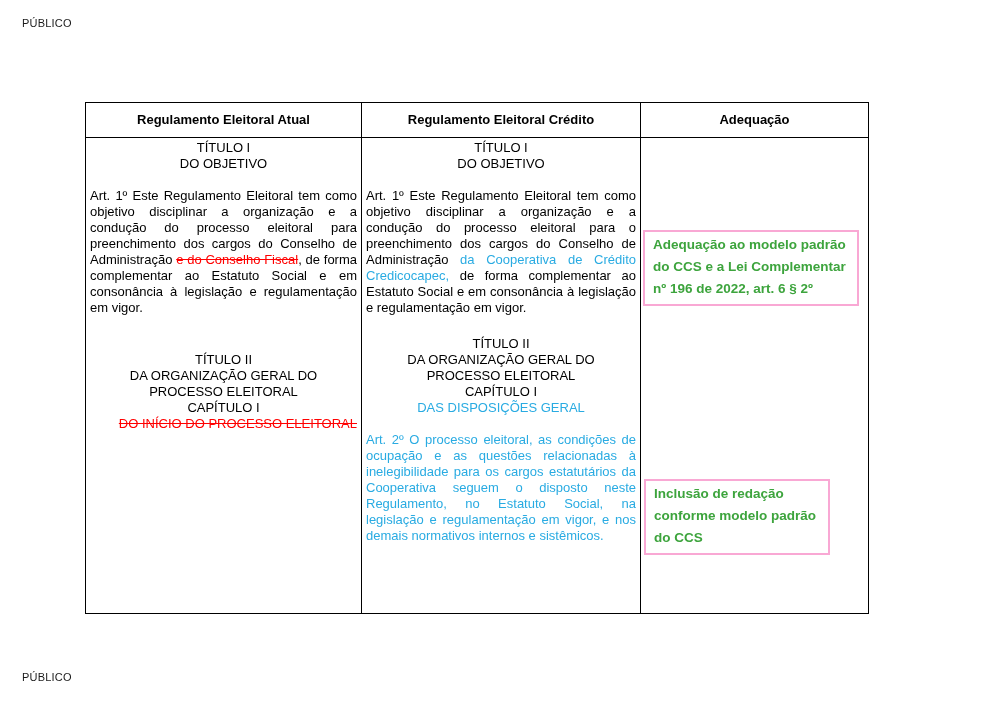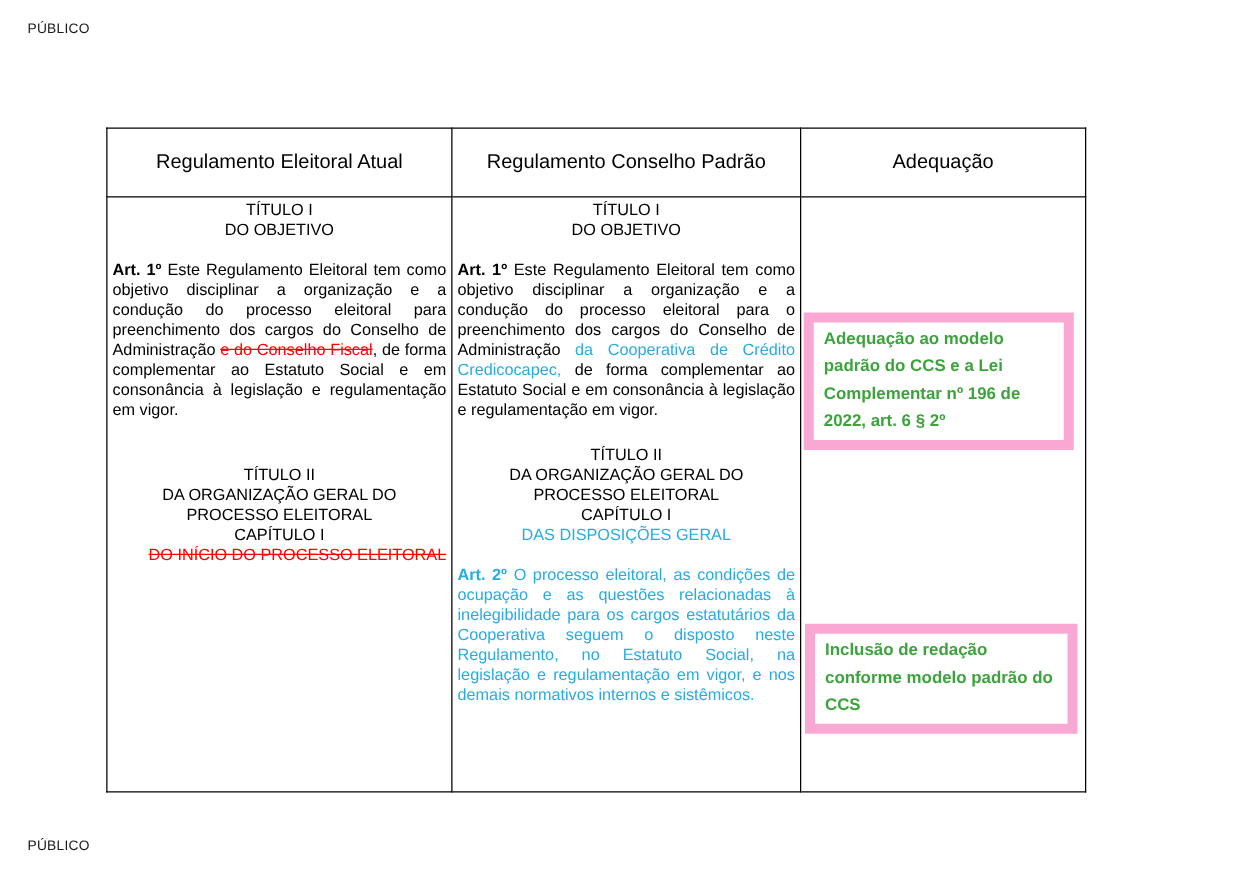--- a/index.html
+++ b/index.html
@@ -16,63 +16,63 @@
   .public-top { top: 17px; }
   .public-bottom { top: 671px; }
 
   table.doc-table {
     position: absolute; left: 85px; top: 102px;
     width: 783px; border-collapse: collapse; table-layout: fixed;
     font-size: 13px; line-height: 16px;
   }
   .doc-table th, .doc-table td { border: 1px solid #000000; }
   .doc-table th {
-    font-size: 16px; font-weight: normal; text-align: center;
-    height: 17px; padding: 19px 2px; vertical-align: middle;
+    font-size: 13px; font-weight: bold; text-align: center;
+    height: 17px; padding: 9px 2px; vertical-align: middle;
   }
   .doc-table td {
     vertical-align: top; height: 476px; padding: 2px 4px;
   }
   .c-title { text-align: center; font-weight: normal; }
   .para { text-align: justify; margin-top: 16px; }
-  .b { font-weight: bold; }
+  .b { font-weight: normal; }
   .strike-red { color: #FF0000; text-decoration: line-through; text-align: right; }
   .blue { color: #29ABE2; }
   .t2-atual { margin-top: 36px; }
   .t2-padrao { margin-top: 20px; }
   td.obs-cell { position: relative; }
   .note-box {
     position: absolute;
-    border: 8px solid #f9a8d4;
+    border: 2px solid #f9a8d4;
     background: #ffffff;
     color: #3DA43D;
     font-weight: bold;
     font-size: 13.5px;
     line-height: 22px;
     padding: 2px 8px 4px 8px;
     text-align: left;
   }
   .note-1 { left: 2px; top: 92px; width: 216px; }
-  .note-2 { left: 3px; top: 341px; width: 218px; }
+  .note-2 { left: 3px; top: 341px; width: 186px; }
 </style>
 </head>
 <body>
 
 <div class="public-label public-top">PÚBLICO</div>
 
 <table class="doc-table">
   <colgroup>
     <col style="width:276px">
     <col style="width:279px">
     <col style="width:228px">
   </colgroup>
   <thead>
     <tr>
       <th>Regulamento Eleitoral Atual</th>
-      <th>Regulamento Conselho Padrão</th>
+      <th>Regulamento Eleitoral Crédito</th>
       <th>Adequação</th>
     </tr>
   </thead>
   <tbody>
     <tr>
 
       <td>
         <div class="c-title">
           <div>TÍTULO I</div>
           <div>DO OBJETIVO</div>

